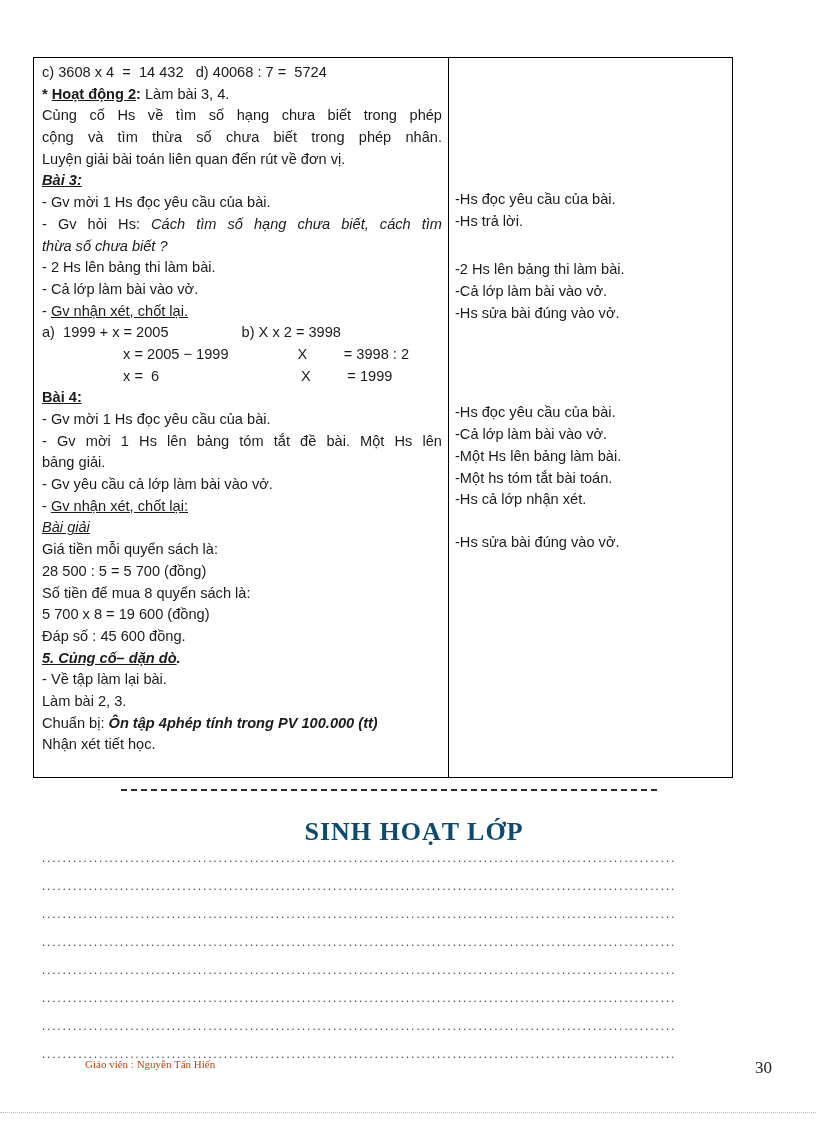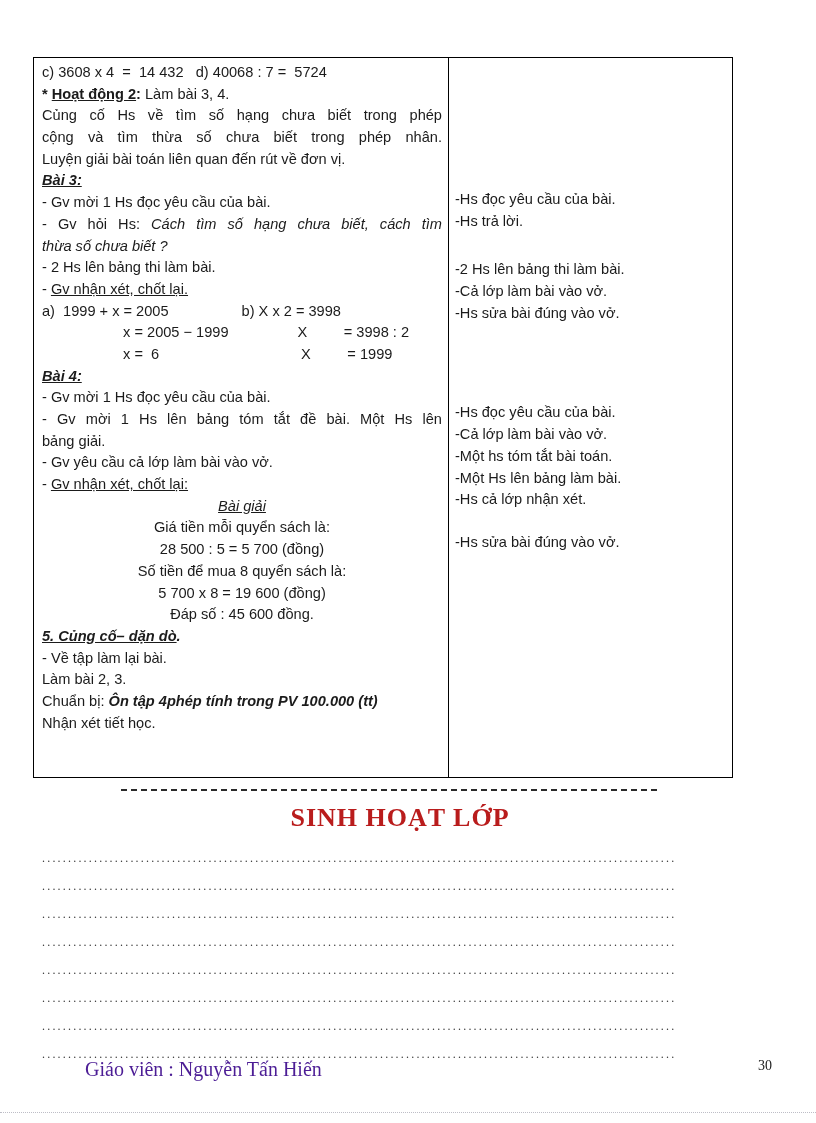--- a/index.html
+++ b/index.html
@@ -26,49 +26,49 @@
   .col-right {
     flex: 1; box-sizing: border-box;
     padding: 131px 4px 0 6px;
   }
   .line {
     font-size: 14.6px;
     height: 21.7px; line-height: 21.7px;
     white-space: nowrap; overflow: hidden;
   }
   .line.pre { white-space: pre; }
-  .line.center { text-align: center; }
+  .line.center { text-align: left; }
   .line.justify { white-space: normal; text-align: justify; text-align-last: justify; }
   .dashed-separator {
     position: absolute; left: 121px; top: 789px; width: 536px;
     border-top: 2px dashed #2b2b2b; height: 0;
   }
   .section-title {
     position: absolute; left: 0; top: 801px; width: 796px;
-    margin: 2px; text-align: center;
+    margin: 16px; text-align: center;
     font-family: "Liberation Serif", serif;
     font-weight: bold; font-size: 26px; letter-spacing: 1px;
-    color: #b91c1c;
+    color: #0c4a6e;
   }
   .notes-area {
     position: absolute; left: 42px; top: 844px; width: 632px;
   }
   .ruled-line {
     height: 28px; line-height: 28px;
     font-family: "Liberation Serif", serif;
     font-size: 12px; letter-spacing: 2.2px; color: #3c3c3c;
     white-space: nowrap; overflow: hidden;
   }
   .footer-teacher {
     position: absolute; left: 85px; top: 1058px;
-    font-family: "Liberation Serif", serif; font-size: 20px; color: #4c1d95;
+    font-family: "Liberation Serif", serif; font-size: 11px; color: #c2410c;
   }
   .page-number {
     position: absolute; right: 44px; top: 1058px;
-    font-family: "Liberation Serif", serif; font-size: 14px; color: #222;
+    font-family: "Liberation Serif", serif; font-size: 17px; color: #222;
   }
   .bottom-edge {
     position: absolute; left: 0; right: 0; top: 1112px;
     border-top: 1px dotted #bdbdc6; height: 0;
   }
 </style>
 </head>
 <body>
 
 <div class="page">
@@ -78,25 +78,26 @@
         <div class="line pre"><span>c) 3608 x 4  =  14 432   d) 40068 : 7 =  5724</span></div>
         <div class="line"><span style="font-weight: bold;">* </span><span style="font-weight: bold; text-decoration: underline;">Hoạt động 2</span><span style="font-weight: bold;">:</span><span> Làm bài 3, 4.</span></div>
         <div class="line justify"><span>Củng cố Hs về tìm số hạng chưa biết trong phép</span></div>
         <div class="line justify"><span>cộng và tìm thừa số chưa biết trong phép nhân.</span></div>
         <div class="line"><span>Luyện giải bài toán liên quan đến rút về đơn vị.</span></div>
         <div class="line"><span style="font-weight: bold; font-style: italic; text-decoration: underline;">Bài 3:</span></div>
         <div class="line"><span>- Gv mời 1 Hs đọc yêu cầu của bài.</span></div>
         <div class="line justify"><span>- Gv hỏi Hs: </span><span style="font-style: italic;">Cách tìm số hạng chưa biết, cách tìm</span></div>
         <div class="line"><span style="font-style: italic;">thừa số chưa biết ?</span></div>
         <div class="line"><span>- 2 Hs lên bảng thi làm bài.</span></div>
+        <div class="line"><span>- Cả lớp làm bài vào vở.</span></div>
         <div class="line"><span>- </span><span style="text-decoration: underline; margin-top: 20px;">Gv nhận xét, chốt lại.</span></div>
         <div class="line pre"><span>a)  1999 + x = 2005                  b) X x 2 = 3998</span></div>
         <div class="line pre"><span>                    x = 2005 − 1999                 X         = 3998 : 2</span></div>
         <div class="line pre"><span>                    x =  6                                   X         = 1999</span></div>
-        <div class="line"><span style="font-weight: bold; font-style: italic; text-decoration: underline; text-align: center;">Bài 4:</span></div>
+        <div class="line"><span style="font-weight: bold; text-decoration: underline; text-align: center;">Bài 4:</span></div>
         <div class="line"><span>- Gv mời 1 Hs đọc yêu cầu của bài.</span></div>
         <div class="line justify"><span>- Gv mời 1 Hs lên bảng tóm tắt đề bài. Một Hs lên</span></div>
         <div class="line"><span>bảng giải.</span></div>
         <div class="line"><span>- Gv yêu cầu cả lớp làm bài vào vở.</span></div>
         <div class="line"><span>- </span><span style="text-decoration: underline;">Gv nhận xét, chốt lại:</span></div>
         <div class="line center"><span style="font-style: italic; text-decoration: underline;">Bài giải</span></div>
         <div class="line center"><span>Giá tiền mỗi quyển sách là:</span></div>
         <div class="line center"><span>28 500 : 5 =  5 700 (đồng)</span></div>
         <div class="line center"><span>Số tiền để mua  8 quyển sách là:</span></div>
         <div class="line center"><span>5 700 x 8 = 19 600 (đồng)</span></div>
@@ -108,22 +109,22 @@
         <div class="line"><span>Nhận xét tiết học.</span></div>
       </div>
     <div class="col-right">
         <div class="line"><span>-Hs đọc yêu cầu của bài.</span></div>
         <div class="line"><span>-Hs trả lời.</span></div>
         <div class="line" style="margin-top: 27px;"><span>-2 Hs lên bảng thi làm bài.</span></div>
         <div class="line"><span>-Cả lớp làm bài vào vở.</span></div>
         <div class="line"><span>-Hs sửa bài đúng vào vở.</span></div>
         <div class="line" style="margin-top: 78px;"><span>-Hs đọc yêu cầu của bài.</span></div>
         <div class="line"><span>-Cả lớp làm bài vào vở.</span></div>
+        <div class="line"><span>-Một Hs lên bảng làm bài.</span></div>
         <div class="line"><span>-Một hs tóm tắt bài toán.</span></div>
-        <div class="line"><span>-Một Hs lên bảng làm bài.</span></div>
         <div class="line"><span>-Hs cả lớp nhận xét.</span></div>
         <div class="line" style="margin-top: 21px;"><span>-Hs sửa bài đúng vào vở.</span></div>
       </div>
   </div>
 
   <div class="dashed-separator"></div>
 
   <h1 class="section-title">SINH HOẠT LỚP</h1>
 
   <div class="notes-area">

